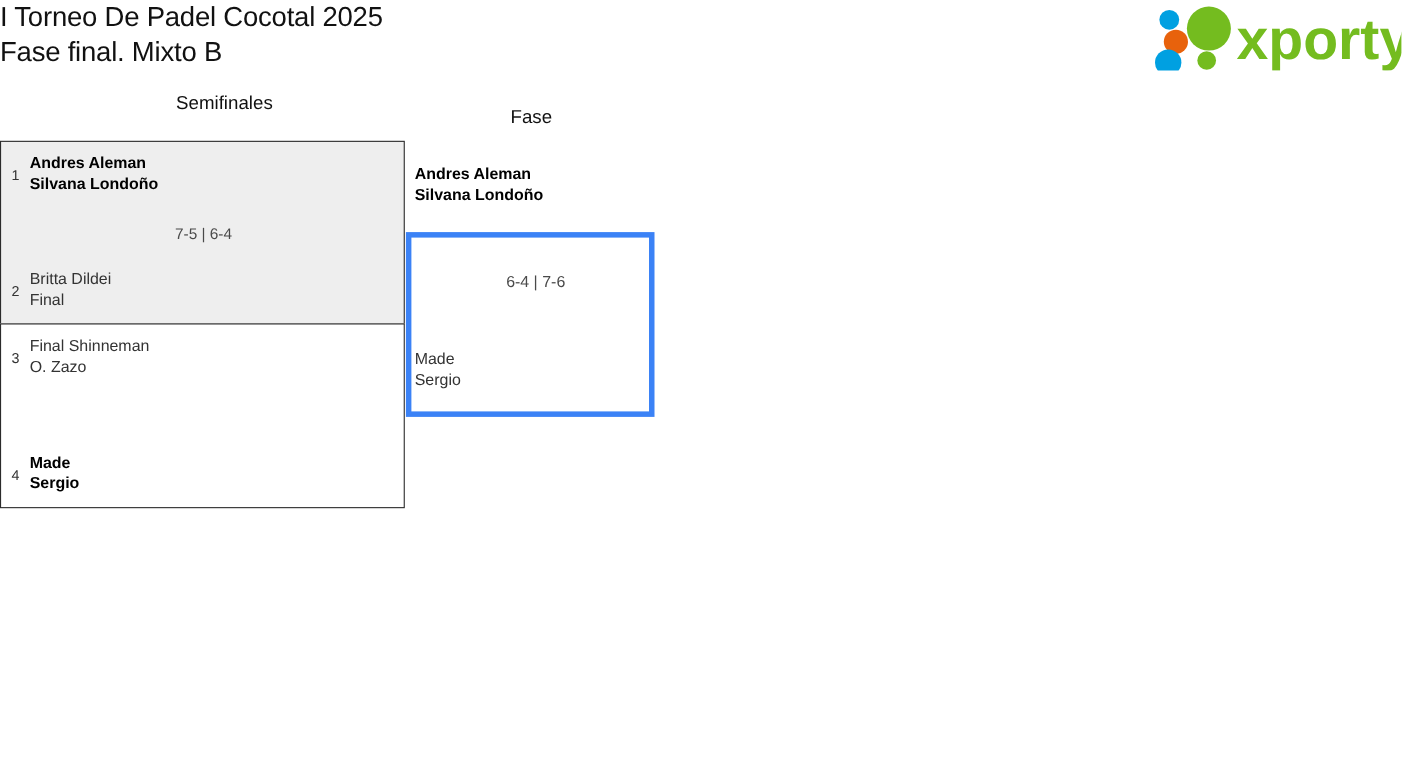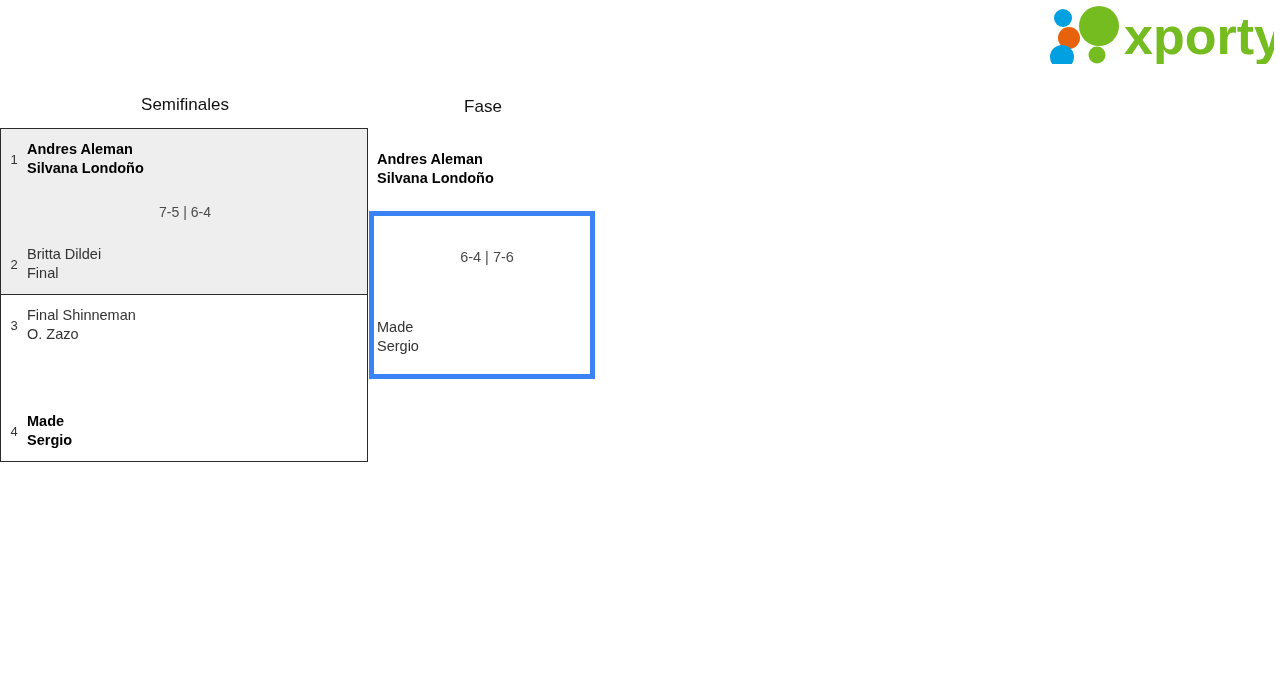--- a/index.html
+++ b/index.html
@@ -51,21 +51,21 @@
 
   
   .round-header {
     position: absolute;
     font-size: 17px;
     font-weight: 400;
     color: #111111;
     text-align: center;
     white-space: nowrap;
   }
-  #round-header-0 { left: 0px;   top: 95px; width: 370px; }
+  #round-header-0 { left: 0px;   top: 84px; width: 370px; padding-left: 19px; }
   #round-header-1 { left: 370px; top: 97px; width: 226px; }
 
   
   #bracket {
     position: absolute;
     left: 0; top: 0;
     width: 1280px;
     height: 694px;
   }
 
@@ -155,20 +155,24 @@
     color: #333333;
   }
   .final-team .names .nm { display: block; white-space: nowrap; }
   .final-team.winner .names { color: #000000; font-weight: 700; }
 </style>
 </head>
 <body>
 
 <div id="header">
 
+  <div id="title-block">
+    <span class="title-line">I Torneo De Padel Cocotal 2025</span>
+    <span class="title-line">Fase final. Mixto B</span>
+  </div>
 
   <div id="logo">
     <svg width="232" height="62" viewBox="0 0 232 62" xmlns="http://www.w3.org/2000/svg">
       <g>
         <circle cx="21" cy="16" r="9" fill="#00a0e1"></circle>
         <circle cx="27" cy="36" r="11" fill="#e8620c"></circle>
         <circle cx="20" cy="55" r="12" fill="#00a0e1"></circle>
         <circle cx="57" cy="24" r="20" fill="#74bc1f"></circle>
         <circle cx="55" cy="53" r="8.5" fill="#74bc1f"></circle>
       </g>

